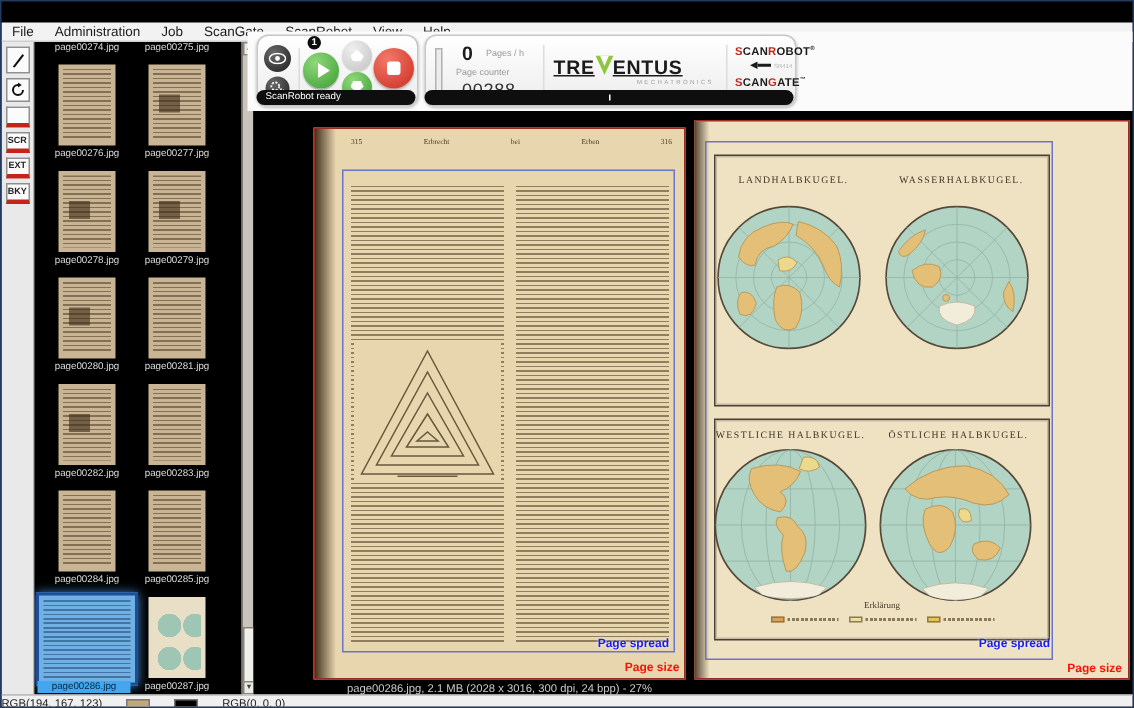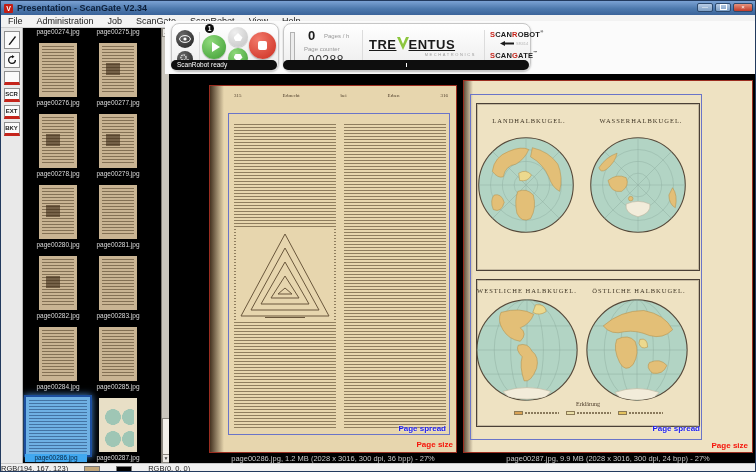--- a/index.html
+++ b/index.html
@@ -103,29 +103,20 @@
     border-top:1px solid #c9c9c9;display:flex;align-items:center;box-sizing:border-box;}
   .statusbar .ltext{font-size:7.5px;color:#222;padding-left:4px;flex:1;white-space:nowrap;}
   .rgbgroup{display:flex;align-items:center;gap:16px;padding-right:20px;font-size:7.5px;color:#222;}
   .swatch{width:16px;height:6px;border:1px solid #777;box-sizing:border-box;}
 </style>
 </head>
 <body>
 
 <div class="app">
 
-  <div class="titlebar">
-    <div class="appicon">V</div>
-    <div class="apptitle">Presentation - ScanGate V2.34</div>
-    <div class="winbtns">
-      <div class="winbtn">—</div>
-      <div class="winbtn"><span style="display:inline-block;width:5px;height:4px;border:1px solid #fff;"></span></div>
-      <div class="winbtn close">×</div>
-    </div>
-  </div>
 
   <div class="menubar">
     <span>File</span>
     <span>Administration</span>
     <span>Job</span>
     <span>ScanGate</span>
     <span>ScanRobot</span>
     <span>View</span>
     <span>Help</span>
   </div>
@@ -400,22 +391,21 @@
         <div class="legenditem">
             <div class="lswatch" style="background: rgb(228, 195, 95);"></div>
             <div class="lsquig"></div>
           </div>
       </div>
 
       <div class="lbl-spread" style="right:52px;top:343px;">Page spread</div>
       <div class="lbl-size" style="right:4px;top:360px;">Page size</div>
     </div>
 
-    <div class="pageinfo" style="left:40px;top:380px;width:248px;">page00286.jpg, 1.2 MB (2028 x 3016, 300 dpi, 36 bpp) - 27%</div>
-    <div class="pageinfo" style="left:294px;top:380px;width:290px;">page00287.jpg, 9.9 MB (2028 x 3016, 300 dpi, 24 bpp) - 27%</div>
+    <div class="pageinfo" style="left:40px;top:380px;width:248px;">page00286.jpg, 2.1 MB (2028 x 3016, 300 dpi, 24 bpp) - 27%</div>
   </div>
 
   <div class="statusbar">
     <div class="rgbgroup">
       <span>RGB(194, 167, 123)</span>
       <div class="swatch" style="background: rgb(194, 167, 123);"></div>
       <div class="swatch" style="background: rgb(0, 0, 0);"></div>
       <span>RGB(0, 0, 0)</span>
     </div>
   </div>

